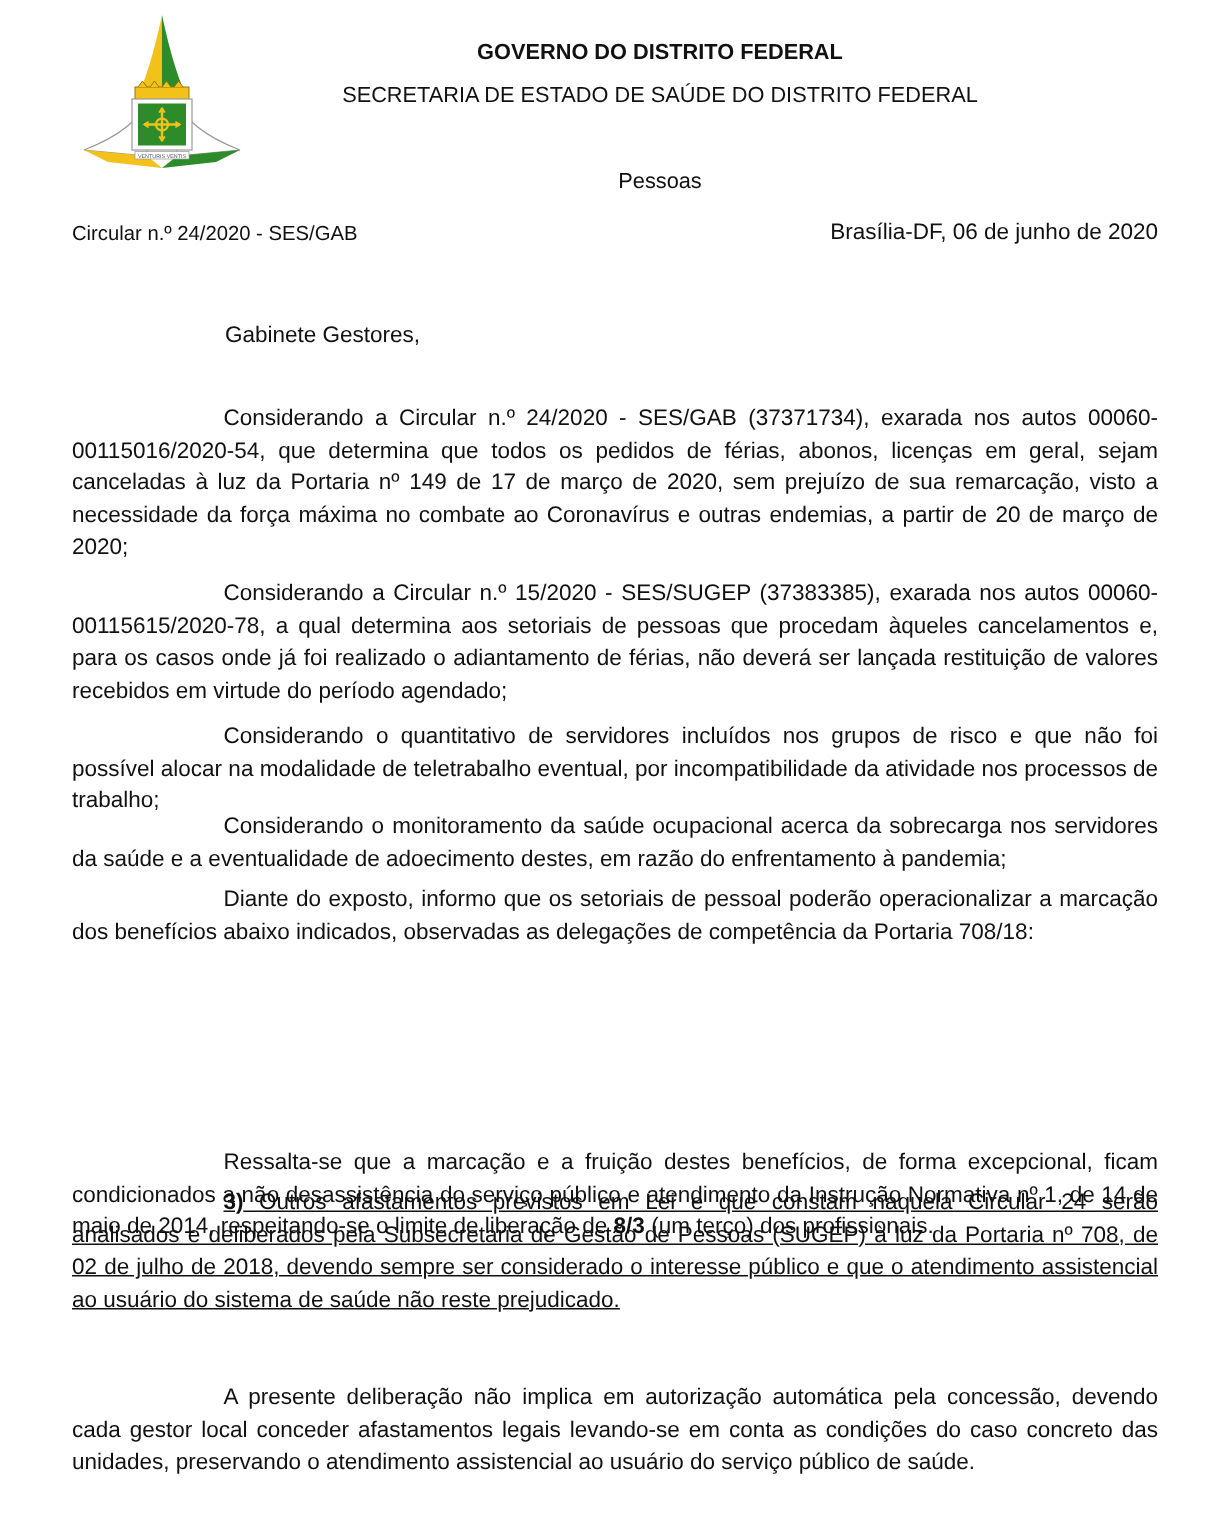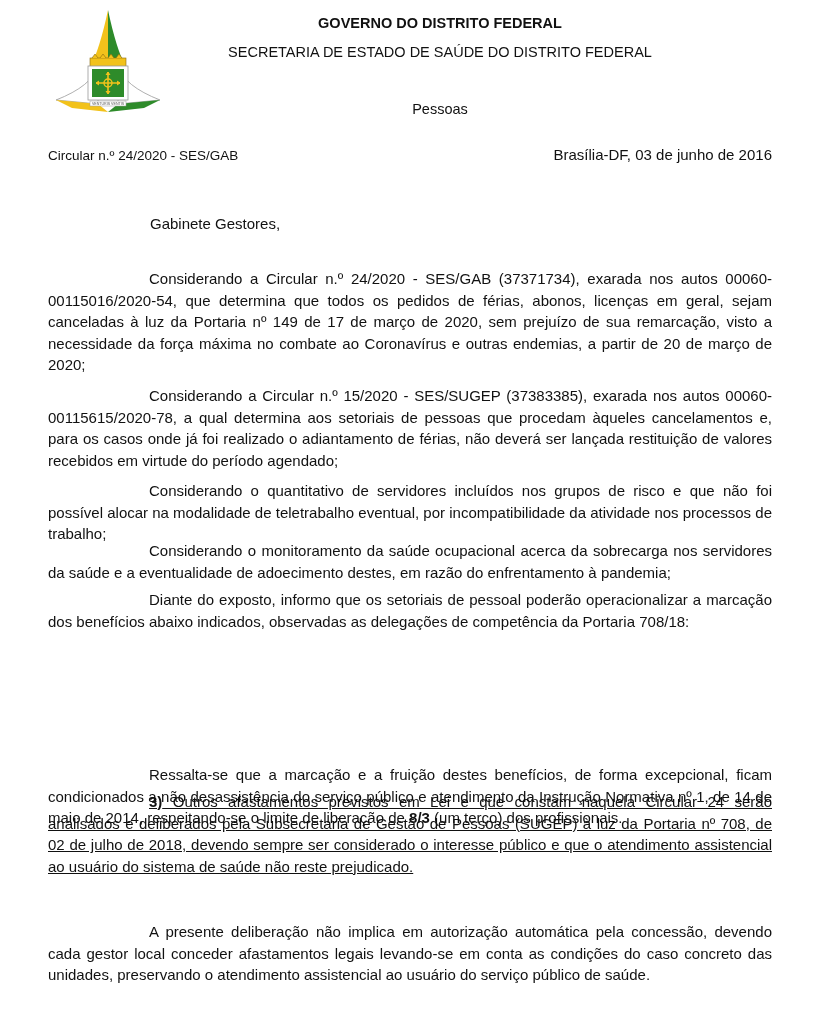--- a/index.html
+++ b/index.html
@@ -27,20 +27,21 @@
     width: 112px;
     height: 108px;
   }
   .header-title {
     position: absolute;
     left: 220px;
     width: 440px;
     text-align: center;
     font-size: 14.5px;
     white-space: nowrap;
+    margin-top: 12px;
   }
   .h1 { top: 15px; font-weight: bold; }
   .h2 { top: 44px; }
   .h3 { top: 101px; }
 
   .ref {
     position: absolute;
     left: 48px;
     top: 148px;
     font-size: 13.5px;
@@ -111,21 +112,21 @@
 
     <rect x="38" y="93" width="36" height="5" fill="#ffffff" stroke="#9a9a9a" stroke-width="0.5"></rect>
     <text x="56" y="97.2" font-size="3.6" text-anchor="middle" fill="#555555" font-family="Liberation Sans, sans-serif">VENTURIS VENTIS</text>
   </svg>
 
   <div class="header-title h1">GOVERNO DO DISTRITO FEDERAL</div>
   <div class="header-title h2">SECRETARIA DE ESTADO DE SAÚDE DO DISTRITO FEDERAL</div>
   <div class="header-title h3">Pessoas</div>
 
   <div class="ref">Circular n.º 24/2020 - SES/GAB</div>
-  <div class="date">Brasília-DF, 03 de junho de 2016</div>
+  <div class="date">Brasília-DF, 06 de junho de 2020</div>
 
   <div class="salutation">Gabinete Gestores,</div>
 
   <div class="body-text p1"><span class="indent"></span><span>Considerando a Circular n.º 24/2020 - SES/GAB (37371734), exarada nos autos 00060-00115016/2020-54, que determina que todos os pedidos de férias, abonos, licenças em geral, sejam canceladas à luz da Portaria nº 149 de 17 de março de 2020, sem prejuízo de sua remarcação, visto a necessidade da força máxima no combate ao Coronavírus e outras endemias, a partir de 20 de março de 2020;</span></div>
 
   <div class="body-text p2"><span class="indent"></span><span>Considerando a Circular n.º 15/2020 - SES/SUGEP (37383385), exarada nos autos 00060-00115615/2020-78, a qual determina aos setoriais de pessoas que procedam àqueles cancelamentos e, para os casos onde já foi realizado o adiantamento de férias, não deverá ser lançada restituição de valores recebidos em virtude do período agendado;</span></div>
 
   <div class="body-text p3"><span class="indent"></span><span>Considerando o quantitativo de servidores incluídos nos grupos de risco e que não foi possível alocar na modalidade de teletrabalho eventual, por incompatibilidade da atividade nos processos de trabalho;</span></div>
 
   <div class="body-text p4"><span class="indent"></span><span>Considerando o monitoramento da saúde ocupacional acerca da sobrecarga nos servidores da saúde e a eventualidade de adoecimento destes, em razão do enfrentamento à pandemia;</span></div>

